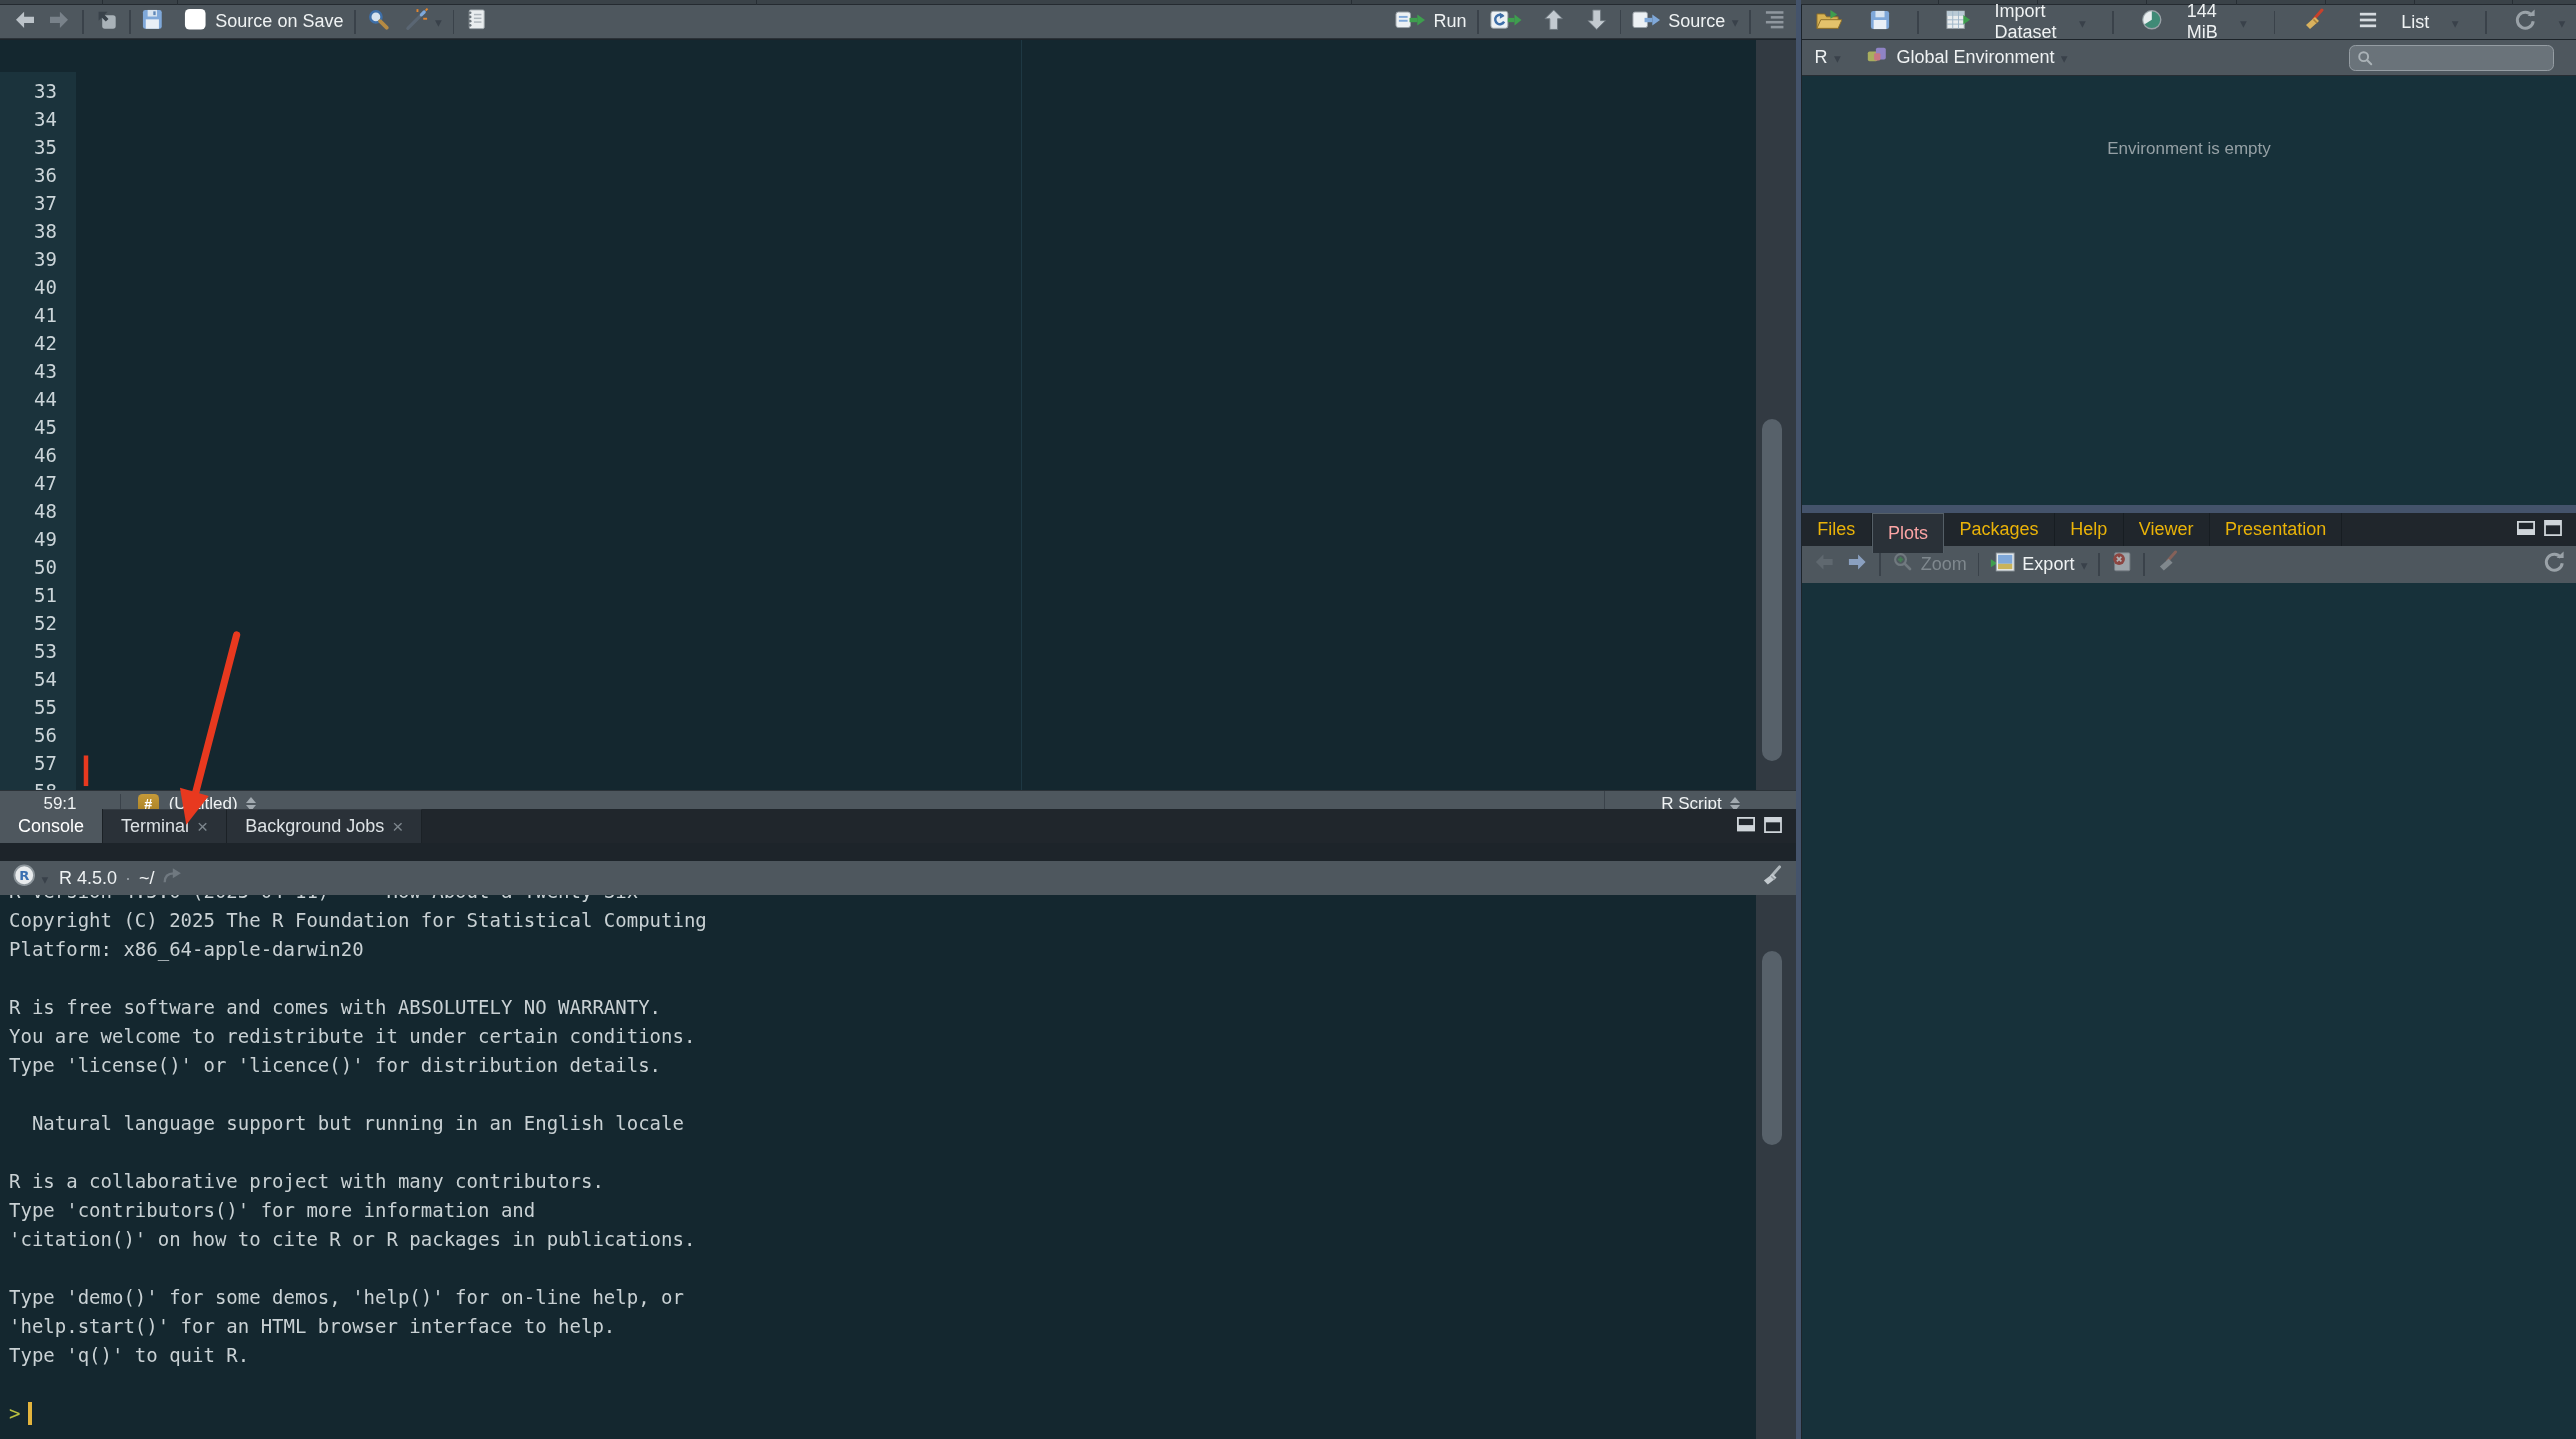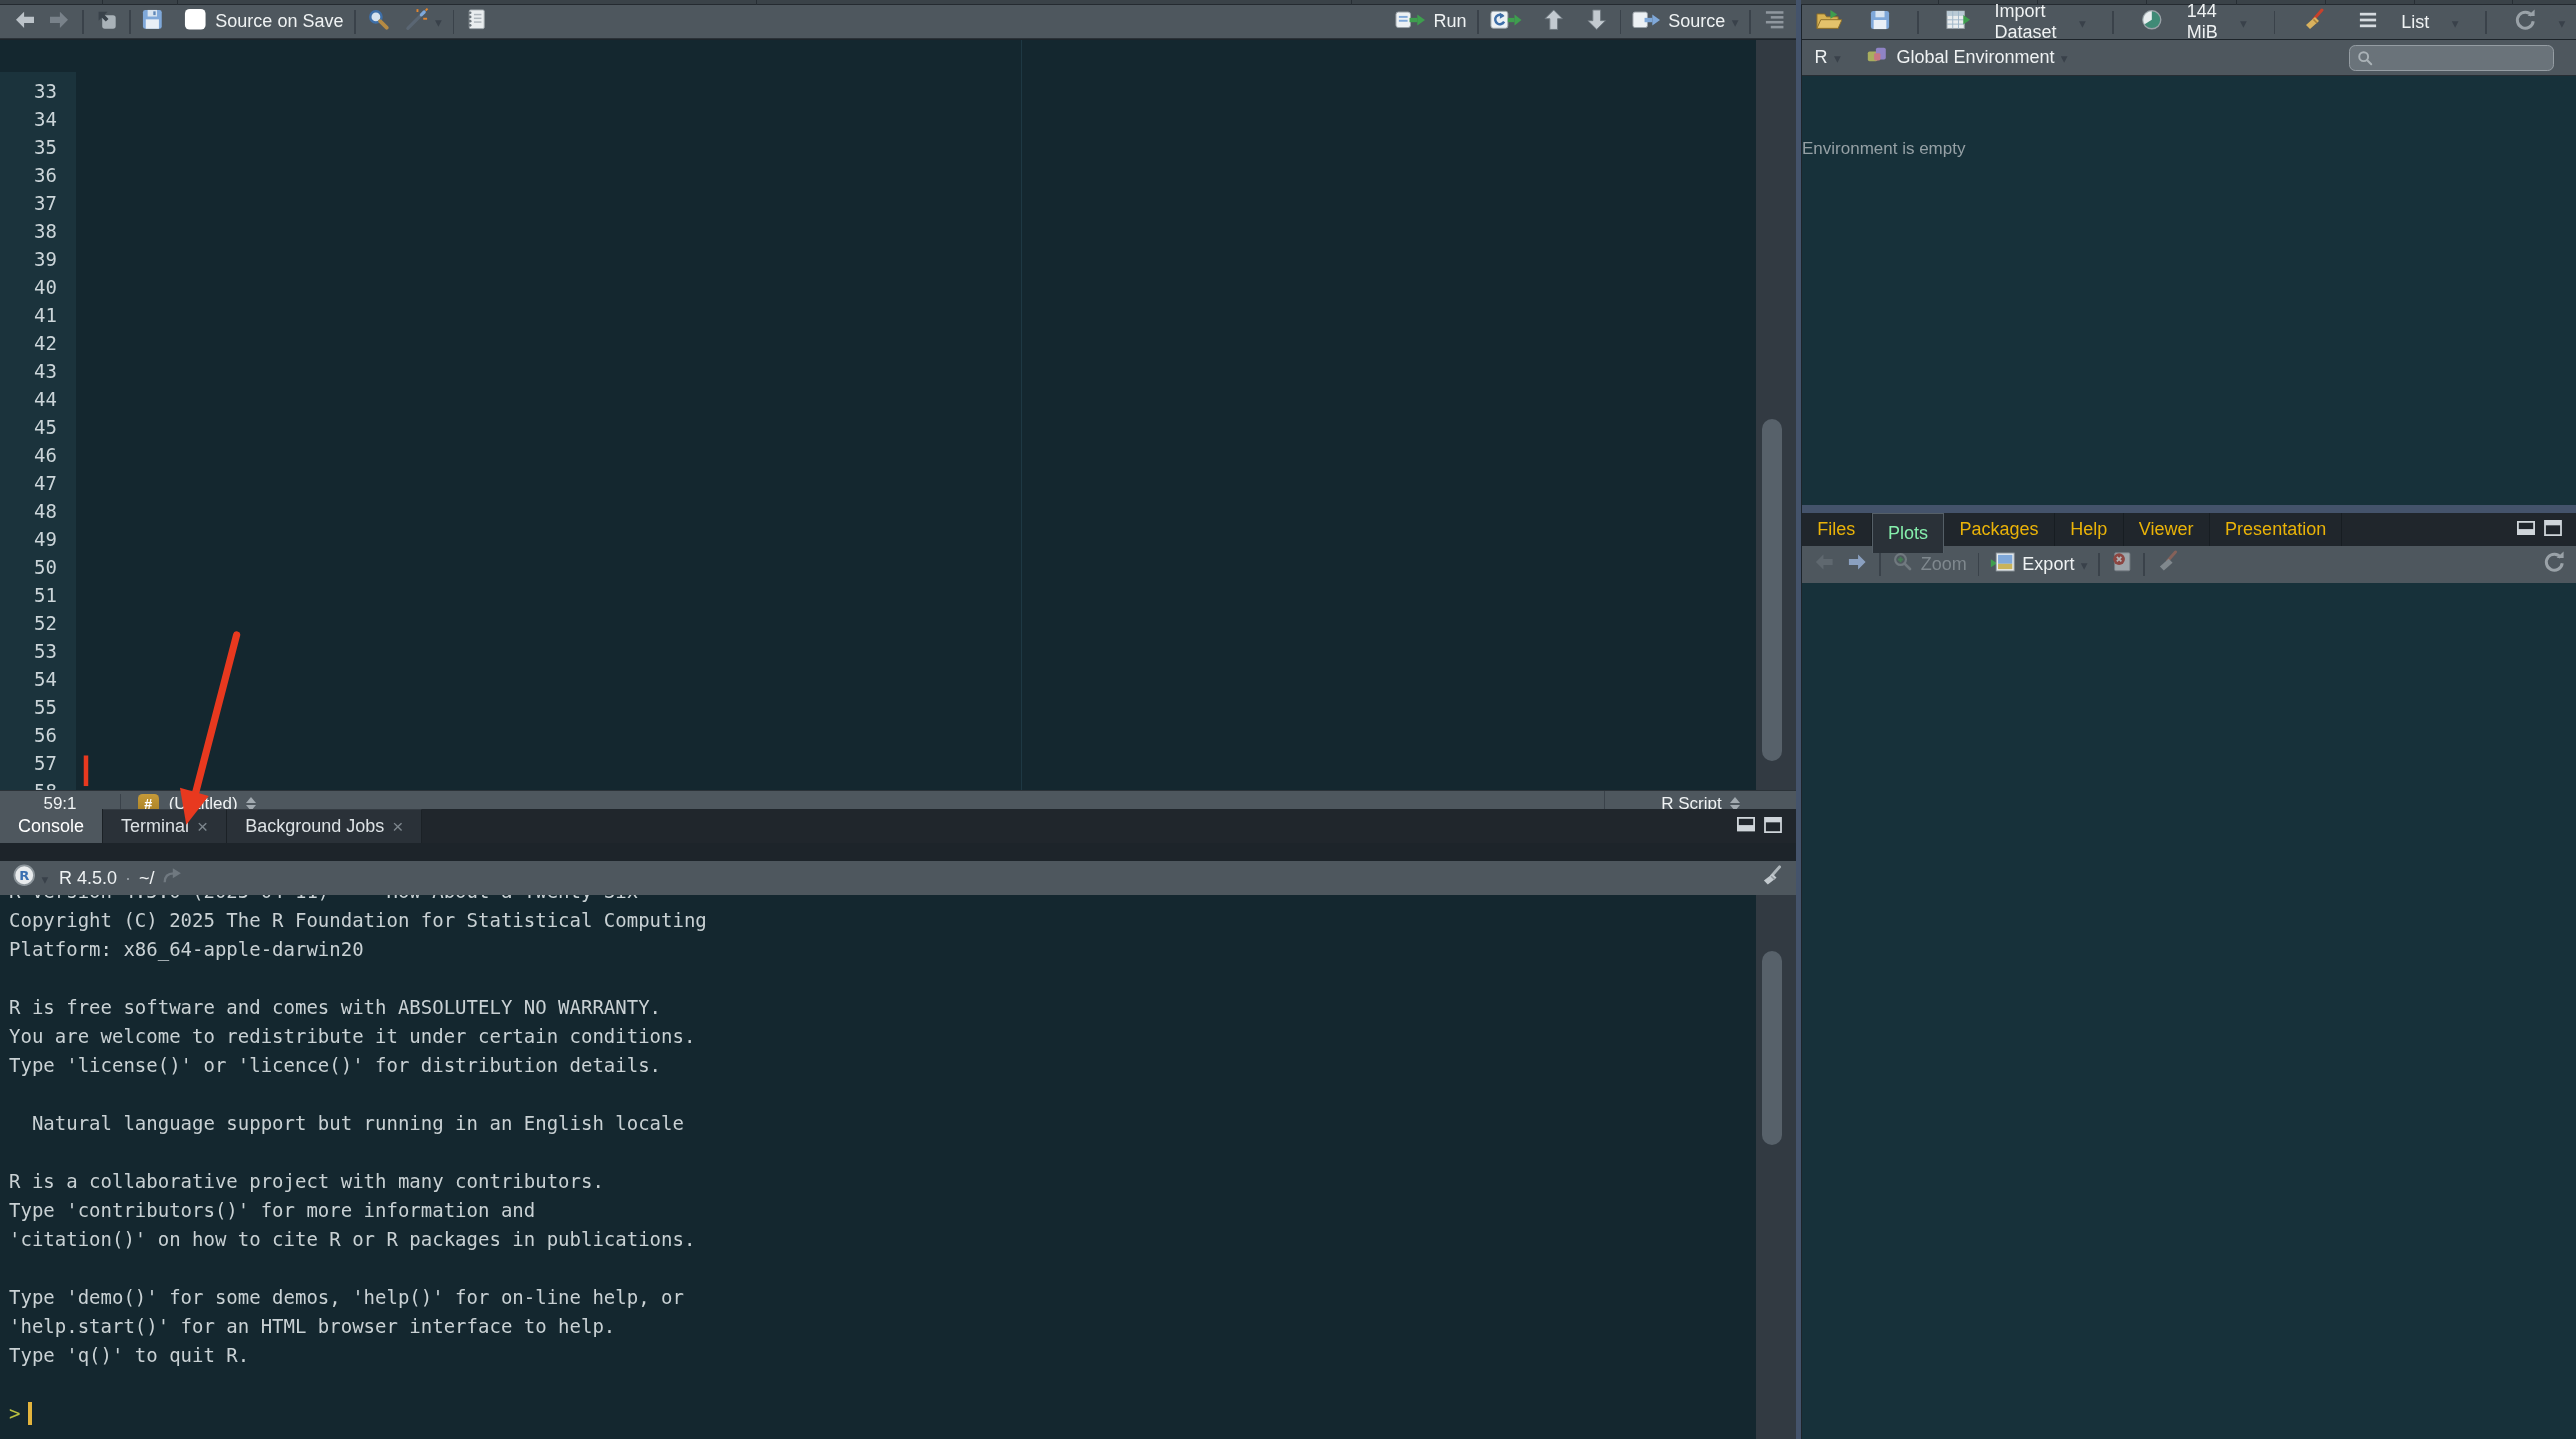--- a/index.html
+++ b/index.html
@@ -61,27 +61,27 @@
 
   
   .divider-v { position:absolute; left:1796px; top:0; width:5.4px; height:1439px; background:#44536B; }
 
   
   .right-col { position:absolute; left:1802px; top:0; width:774px; height:1439px; }
   .env-toolbar { position:absolute; left:0; top:5.4px; width:774px; height:34px; padding:0 12.6px;gap:16px; }
   .env-row2 { position:absolute; left:0; top:40px; width:774px; height:36px; background:#4E575E; display:flex; align-items:center; padding:0 3.6px 0 12.6px; color:#EFF2F3; font-size:18px; border-bottom:0.9px solid #262D33; }
   .search-box { margin-left:auto; margin-right:18px; width:205px; height:26px; background:#6A737A; border:1.8px solid #959DA3; border-radius:6.3px; display:flex; align-items:center; padding-left:6.3px; }
   .env-content { position:absolute; left:0; top:76px; width:774px; height:429px; background:#17313A; }
-  .empty-msg { position:absolute; left:0; top:63px; width:100%; text-align:left; color:#95A0A5; font-size:17px; }
+  .empty-msg { position:absolute; left:0; top:63px; width:100%; text-align:center; color:#95A0A5; font-size:17px; }
 
   .divider-h { position:absolute; left:0; top:505px; width:774px; height:8px; background:#44536B; }
 
   .out-tabs { position:absolute; left:0; top:513px; width:774px; height:33px; background:#20262C; display:flex; align-items:stretch; z-index:2; }
   .otab { display:flex; align-items:center; padding:0 15.3px; font-size:18px; color:#eab308; border-right:0.9px solid #171D22; }
-  .otab.active { position:relative; height:40px; background:#2A3138; border:0.9px solid #555F67; border-bottom:none; color:#86efac; z-index:3; }
+  .otab.active { position:relative; height:40px; background:#2A3138; border:0.9px solid #555F67; border-bottom:none; color:#fca5a5; z-index:3; }
   .out-toolbar { position:absolute; left:0; top:546px; width:774px; height:37px; padding:0 10.8px; z-index:1; }
   .out-content { position:absolute; left:0; top:583px; width:774px; height:856px; background:#17313A; }
 
   .disabled-label { color:#7F888E; }
 
   
   .annot { position:absolute; inset:0; z-index:50; pointer-events:none; }
 </style>
 </head>
 <body>

